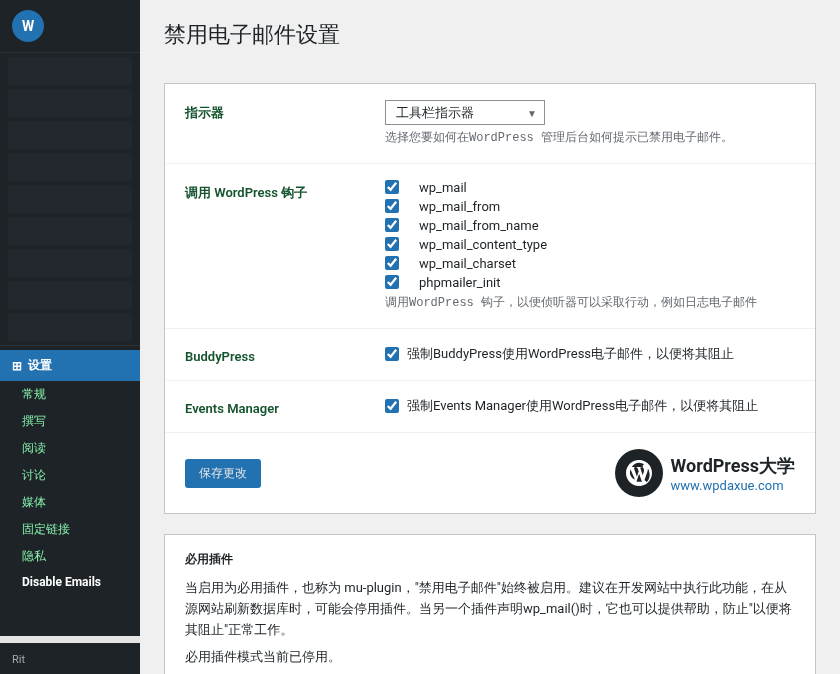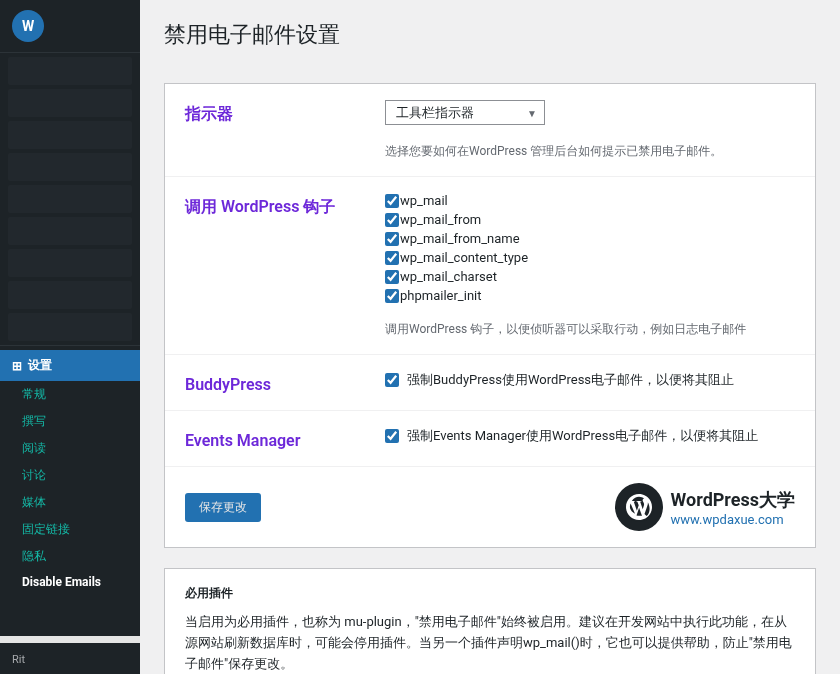--- a/index.html
+++ b/index.html
@@ -35,21 +35,21 @@
       gap: 6px;
     }
     .sidebar-item.settings-parent {
       background: #2271b1;
       color: #fff;
       font-weight: 600;
     }
     .sidebar-sub-item {
       padding: 5px 12px 5px 22px;
       font-size: 12px;
-      color: #14b8a6;
+      color: #86efac;
       cursor: pointer;
     }
     .sidebar-sub-item.active { color: #fff; }
     .sidebar-divider {
       height: 1px;
       background: #2c3338;
       margin: 4px 0;
     }
     .sidebar-bottom {
       padding: 8px 12px;
@@ -78,22 +78,22 @@
       display: flex;
       padding: 16px 20px;
       border-bottom: 1px solid #f0f0f1;
       align-items: flex-start;
     }
     .form-row:last-child { border-bottom: none; }
     .form-label {
       width: 200px;
       flex-shrink: 0;
       font-weight: 600;
-      color: #6d28d9;
-      font-size: 16px;
+      color: #14532d;
+      font-size: 13px;
       padding-top: 4px;
     }
     .form-field {
       flex: 1;
     }
     .select-wrapper {
       position: relative;
       display: inline-block;
     }
     .select-box {
@@ -111,27 +111,28 @@
       right: 8px;
       top: 50%;
       transform: translateY(-50%);
       pointer-events: none;
       color: #646970;
       font-size: 10px;
     }
     .field-desc {
       font-size: 12px;
       color: #646970;
-      margin-top: 17px;
+      margin-top: 4px;
       line-height: 1.5;
+      font-family: Liberation Mono, monospace;
     }
     .checkbox-row {
       display: flex;
-      align-items: center;
-      gap: 1px;
+      align-items: flex-start;
+      gap: 20px;
       margin-bottom: 4px;
       font-size: 13px;
       color: #1d2327;
     }
     .checkbox-row input[type=checkbox] {
       accent-color: #2271b1;
       width: 14px; height: 14px;
       cursor: pointer;
     }
     .checkbox-single {
@@ -365,17 +366,17 @@
         <div class="wp-brand-text">
           <span class="wp-brand-name">WordPress大学</span>
           <span class="wp-brand-url">www.wpdaxue.com</span>
         </div>
       </div>
     </div>
   </div>
 
   <div class="mu-section">
     <h2 class="mu-title">必用插件</h2>
-    <p class="mu-desc">当启用为必用插件，也称为 mu-plugin，"禁用电子邮件"始终被启用。建议在开发网站中执行此功能，在从源网站刷新数据库时，可能会停用插件。当另一个插件声明wp_mail()时，它也可以提供帮助，防止"禁用电子邮件"保存更改。</p>
+    <p class="mu-desc">当启用为必用插件，也称为 mu-plugin，"禁用电子邮件"始终被启用。建议在开发网站中执行此功能，在从源网站刷新数据库时，可能会停用插件。当另一个插件声明wp_mail()时，它也可以提供帮助，防止"以便将其阻止"正常工作。</p>
     <p class="mu-status">必用插件模式当前已停用。</p>
     <button class="btn-activate">激活必用插件模式</button>
   </div>
 </div>
 
 </body></html>

